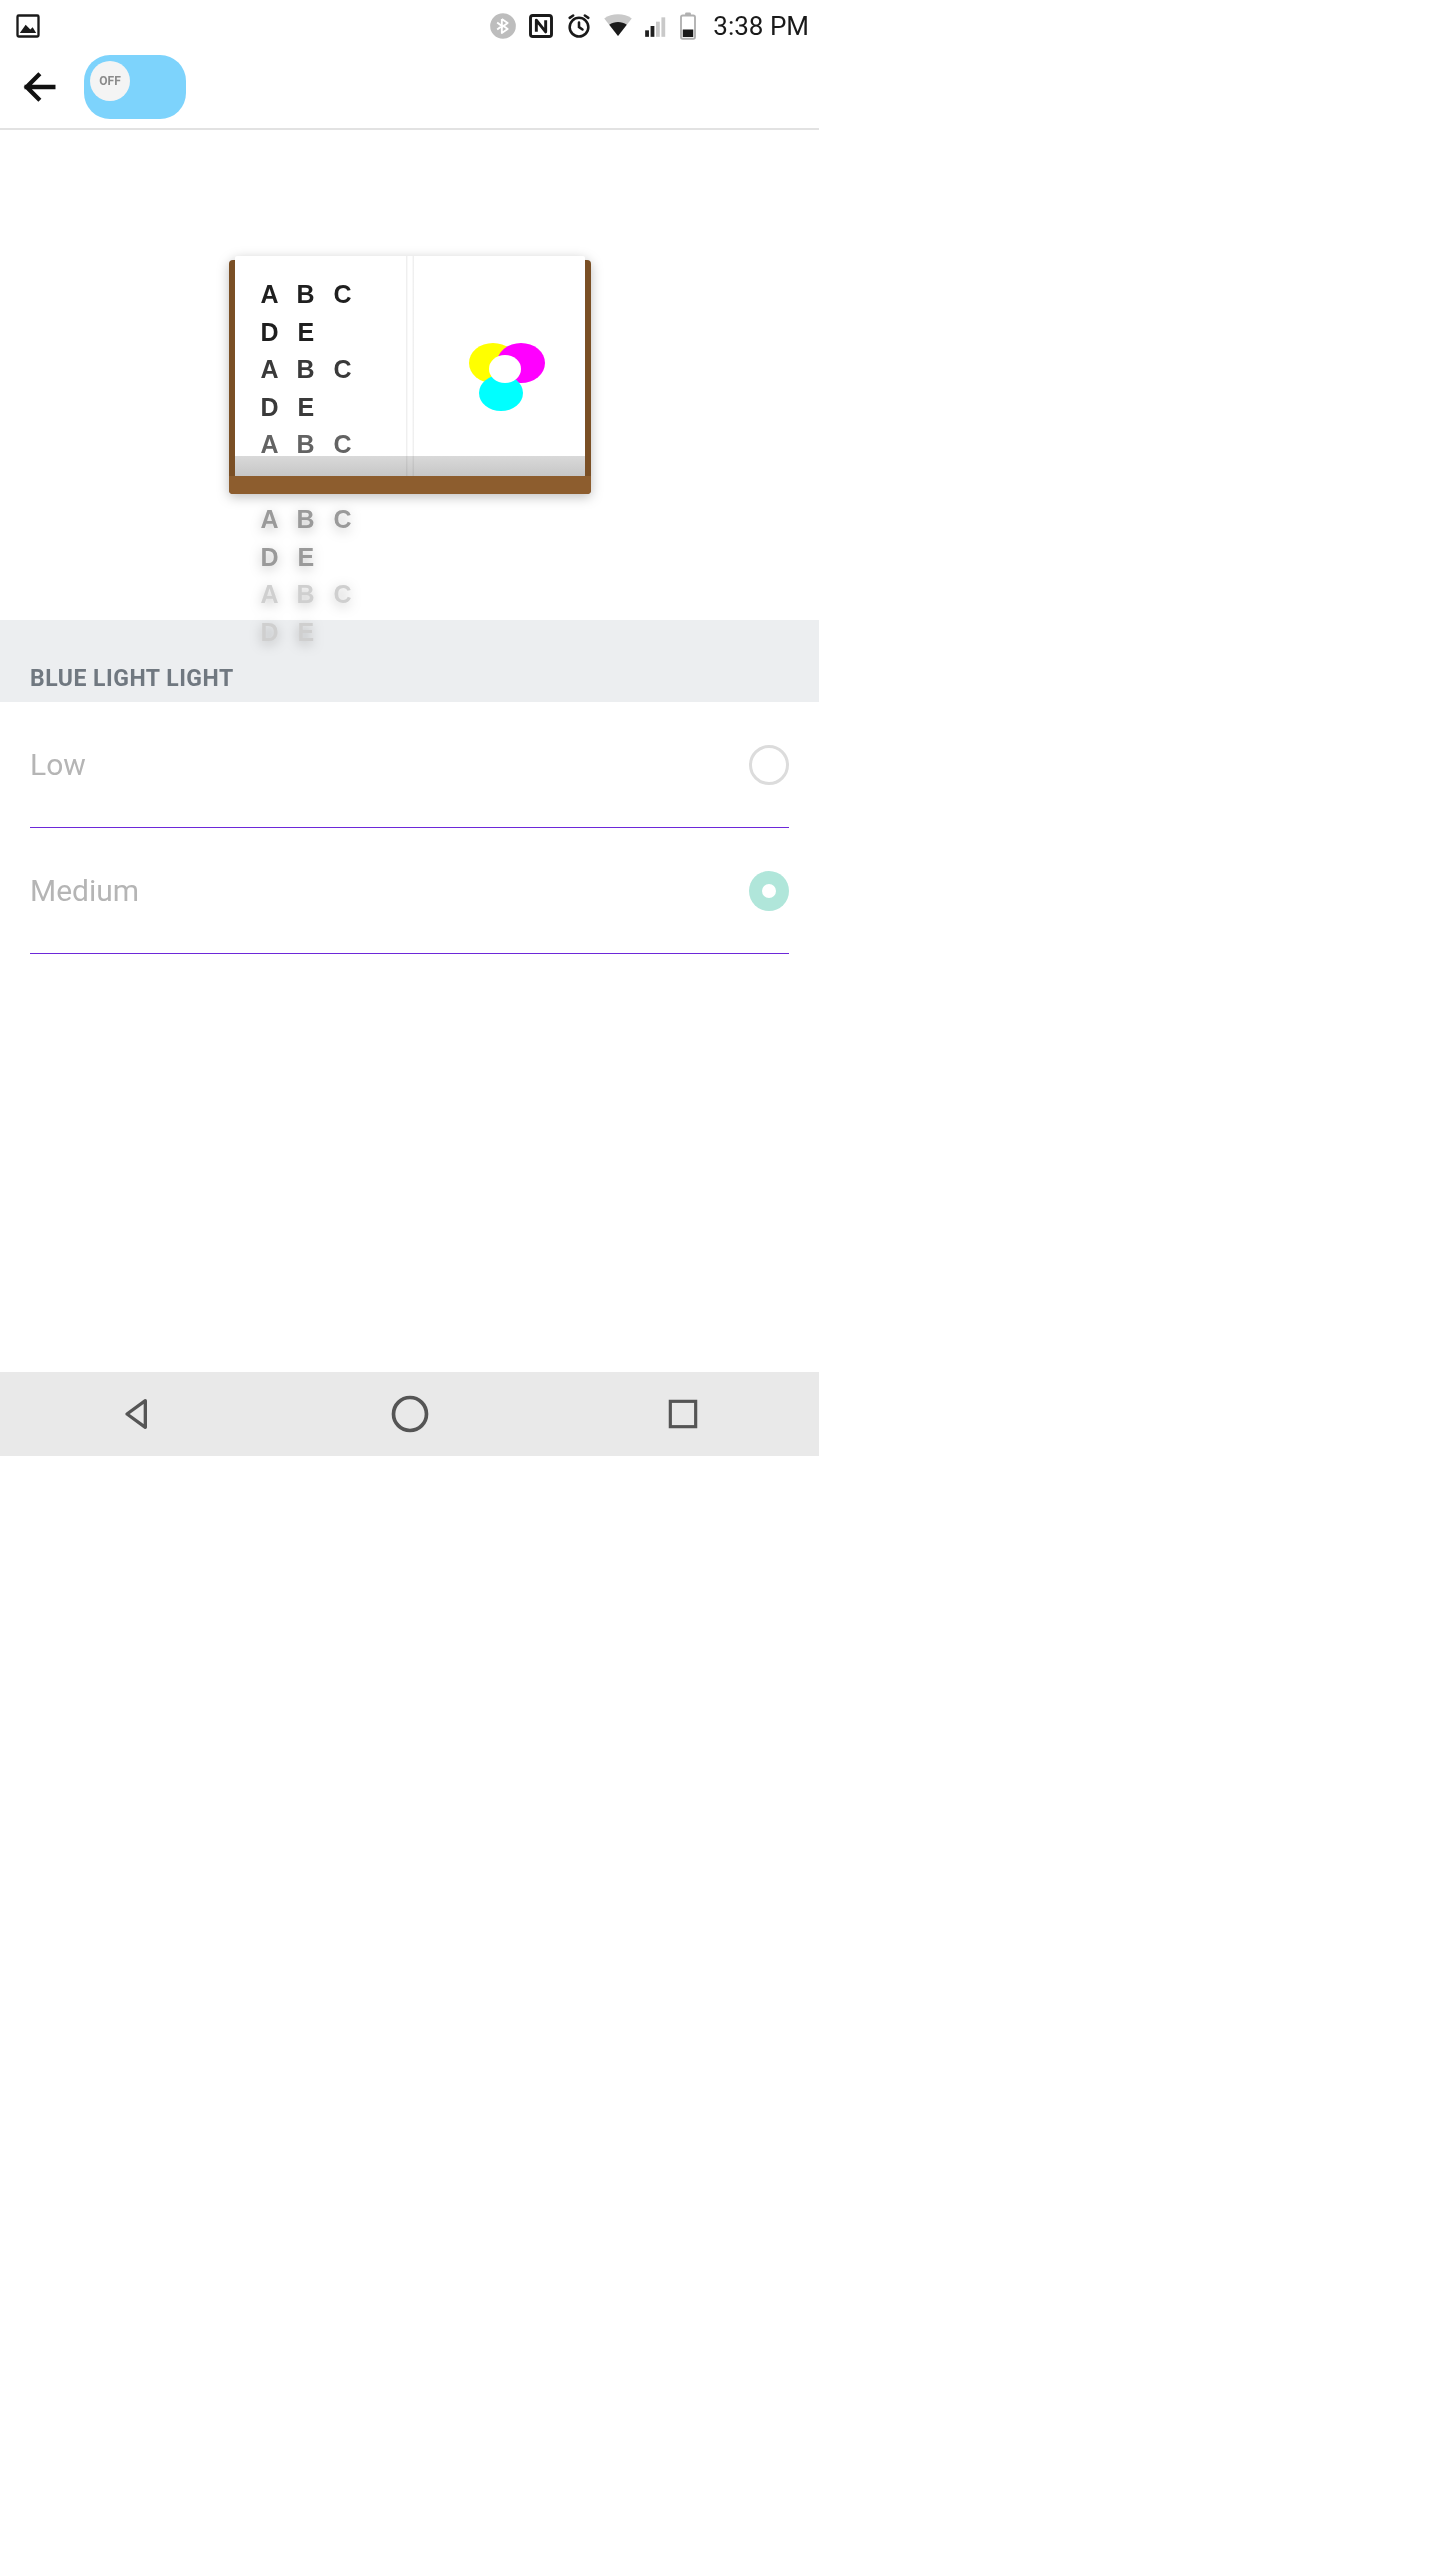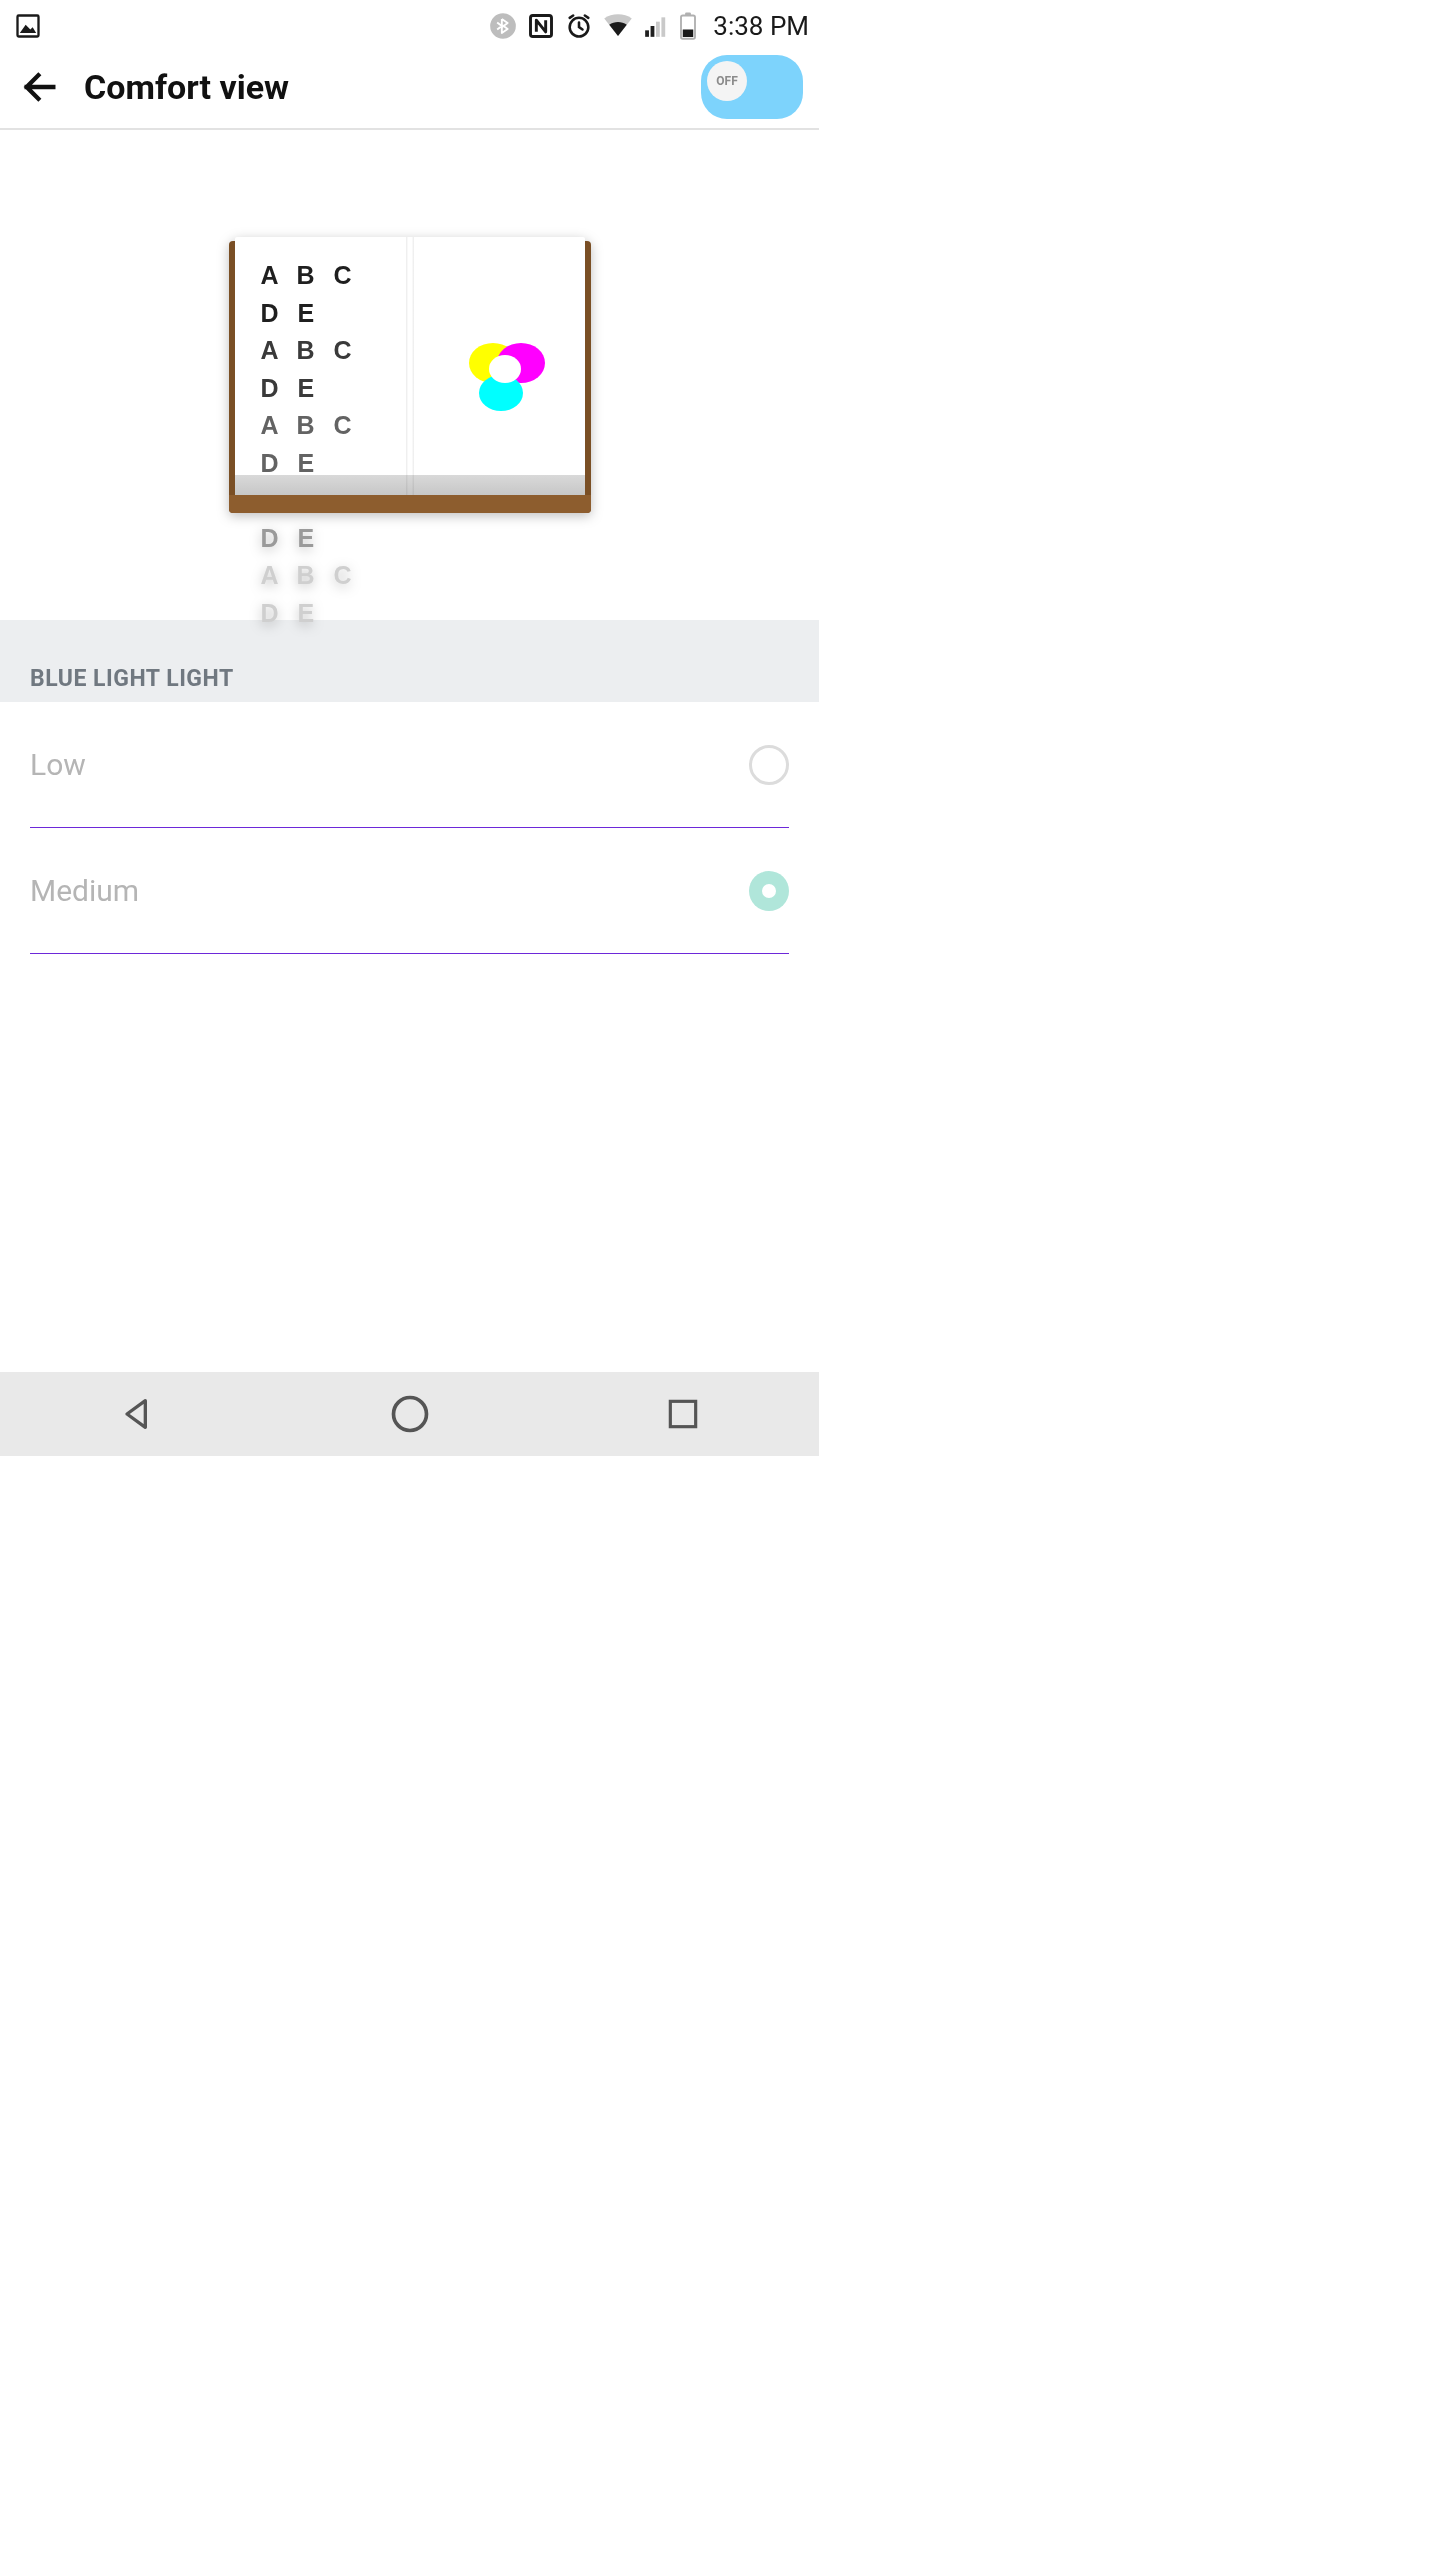--- a/index.html
+++ b/index.html
@@ -91,21 +91,21 @@
     width: 100%;
     height: 490px;
     background: #ffffff;
     display: flex;
     align-items: center;
     justify-content: center;
   }
   .book {
     position: relative;
     width: 362px;
-    height: 276px;
+    height: 238px;
     filter: drop-shadow(0 3px 6px rgba(0,0,0,0.25));
   }
   .book-back {
     position: absolute;
     left: 0;
     right: 0;
     top: 4px;
     bottom: 0;
     background: #7a4f25;
     border-radius: 4px;
@@ -322,21 +322,20 @@
     <span class="status-time">3:38 PM</span>
   </div>
 </div>
 
 <div class="app-bar">
   <div class="back-btn">
     <svg width="40" height="40" viewBox="0 0 24 24">
       <path d="M20 12 L4 12 M11 5 L4 12 L11 19" fill="none" stroke="#111" stroke-width="2.6" stroke-linecap="square"></path>
     </svg>
   </div>
-  <div class="app-title">Comfort view</div>
   <div class="toggle">
     <div class="toggle-knob">OFF</div>
   </div>
 </div>
 
 <div class="preview-area">
   <div class="book">
     <div class="book-back"></div>
     <div class="page page-left">
       <div class="abc-row r1">A B C D E</div>

